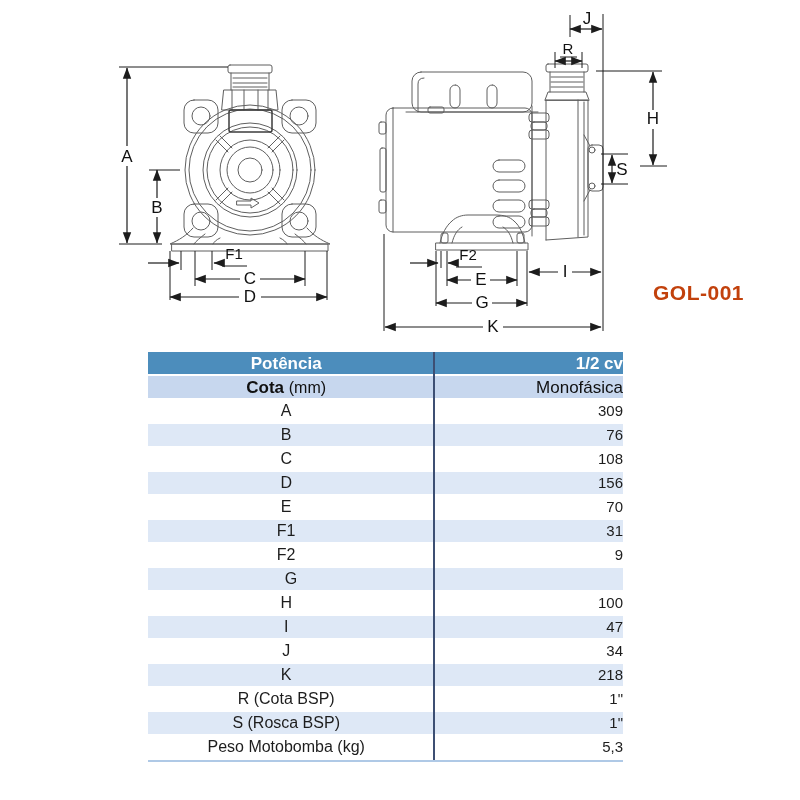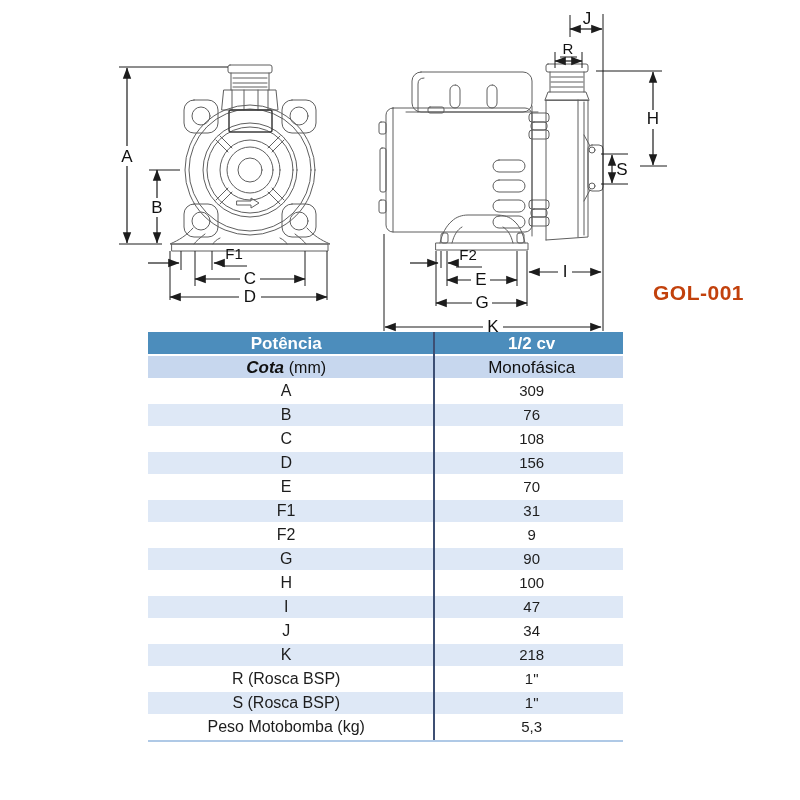--- a/index.html
+++ b/index.html
@@ -6,34 +6,34 @@
   body{
     width:800px;height:800px;background:#ffffff;position:relative;overflow:hidden;
     font-family:"Liberation Sans",sans-serif;
   }
   .drawing{position:absolute;left:0;top:0;}
   .brand{
     position:absolute;left:653px;top:281px;width:150px;
     font-size:21px;font-weight:700;letter-spacing:0.5px;color:#c2410c;
   }
   .spec-table{
-    position:absolute;left:148px;top:332px;width:475px;
+    position:absolute;left:148px;top:352px;width:475px;
     border-bottom:2px solid #AFC9E6;
   }
   .col-divider{
     position:absolute;left:285px;top:0;bottom:0;width:2px;background:#3D4F73;z-index:5;
   }
   .trow{display:flex;height:24px;box-sizing:border-box;border-bottom:2px solid #ffffff;}
   .trow .c1{width:286px;text-align:center;line-height:22px;}
-  .trow .c2{width:189px;text-align:center;line-height:22px;padding-left:16px;}
+  .trow .c2{width:189px;text-align:right;line-height:22px;padding-left:16px;}
   .thead{background:#4C8DBC;}
   .thead .c1,.thead .c2{color:#ffffff;font-size:17px;font-weight:700;line-height:23px;}
   .tsub{background:#C7D7EE;}
   .tsub .c1,.tsub .c2{color:#101010;font-size:17px;line-height:23px;}
-  .tsub .main{font-weight:700;font-style:italic;}
+  .tsub .main{font-weight:700;}
   .tsub .unit{font-size:16px;font-weight:400;}
   .rows .trow{background:#ffffff;}
   .rows .trow:nth-child(even){background:#DEE8F6;}
   .rows .c1{font-size:16px;color:#1d1d1d;}
   .rows .c2{font-size:15px;color:#1d1d1d;}
   svg text{font-family:"Liberation Sans",sans-serif;}
 </style>
 </head>
 <body>
 
@@ -253,40 +253,39 @@
     <div class="trow">
       <div class="c1">F1</div>
       <div class="c2">31</div>
     </div>
     <div class="trow">
       <div class="c1">F2</div>
       <div class="c2">9</div>
     </div>
     <div class="trow">
       <div class="c1">G</div>
-      <div class="c2">90</div>
     </div>
     <div class="trow">
       <div class="c1">H</div>
       <div class="c2">100</div>
     </div>
     <div class="trow">
       <div class="c1">I</div>
       <div class="c2">47</div>
     </div>
     <div class="trow">
       <div class="c1">J</div>
       <div class="c2">34</div>
     </div>
     <div class="trow">
       <div class="c1">K</div>
       <div class="c2">218</div>
     </div>
     <div class="trow">
-      <div class="c1">R (Rosca BSP)</div>
+      <div class="c1">R (Cota BSP)</div>
       <div class="c2">1"</div>
     </div>
     <div class="trow">
       <div class="c1">S (Rosca BSP)</div>
       <div class="c2">1"</div>
     </div>
     <div class="trow">
       <div class="c1">Peso Motobomba (kg)</div>
       <div class="c2">5,3</div>
     </div>

